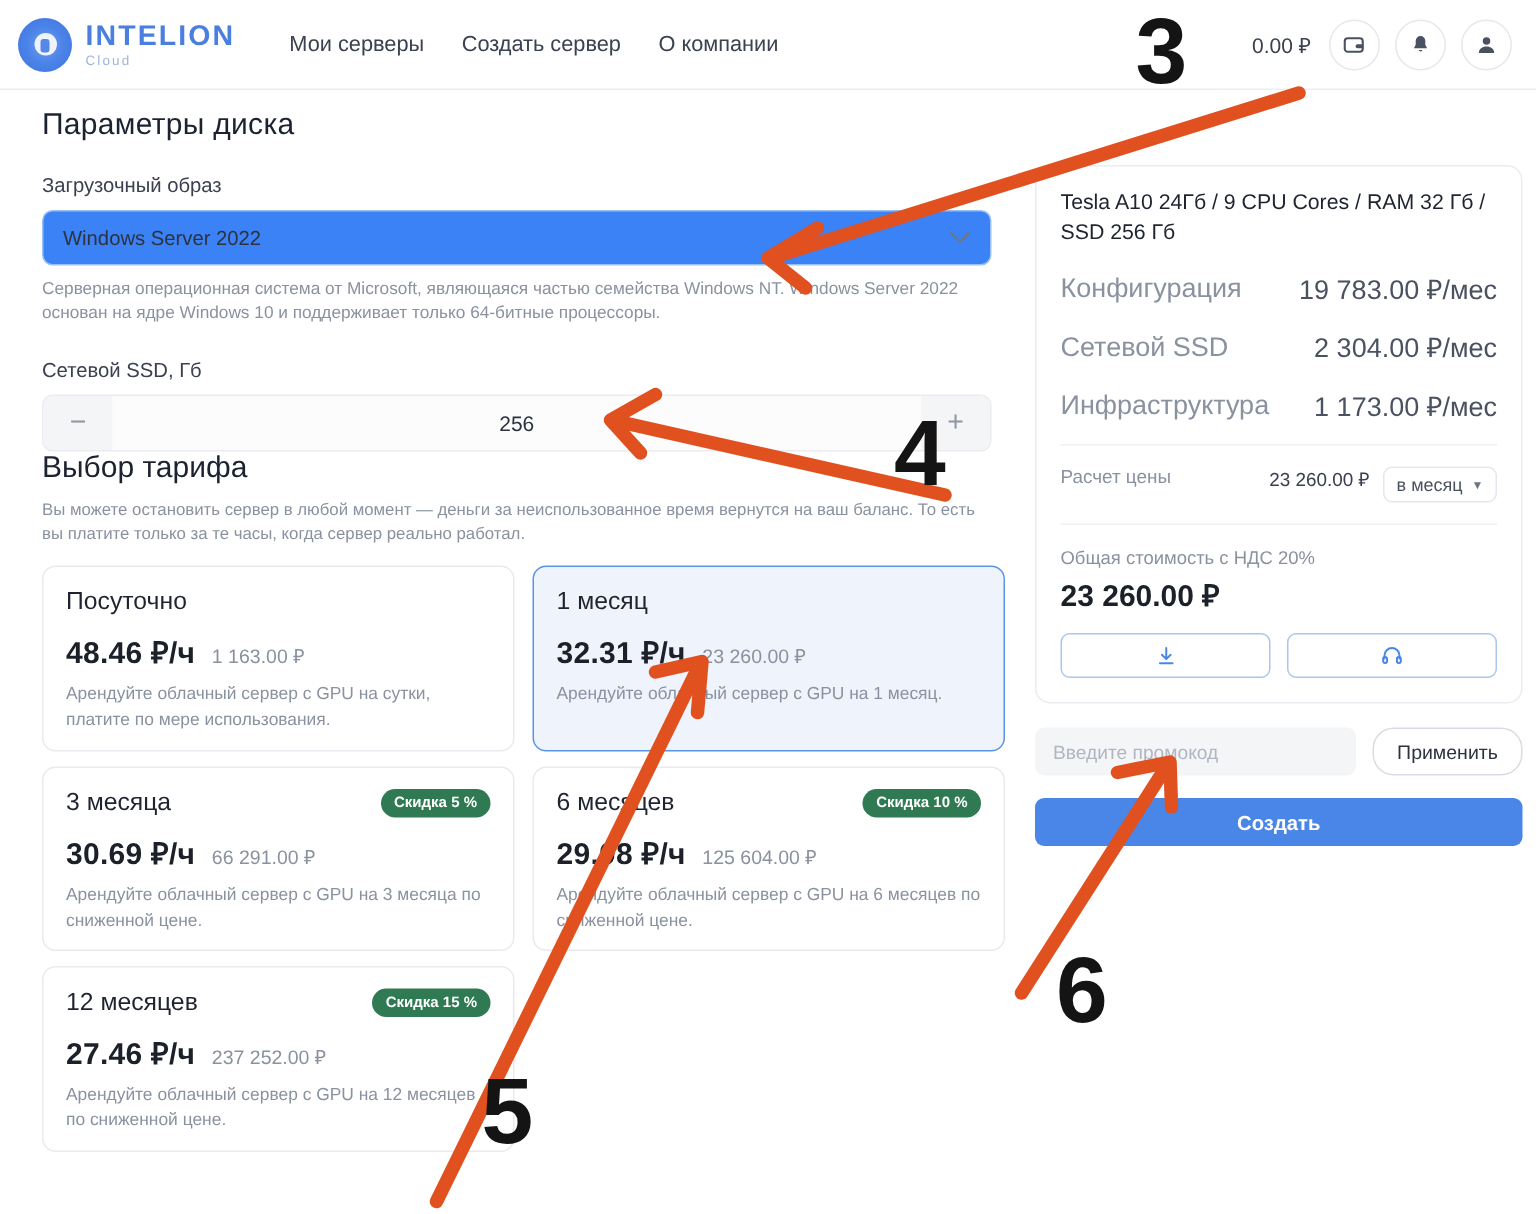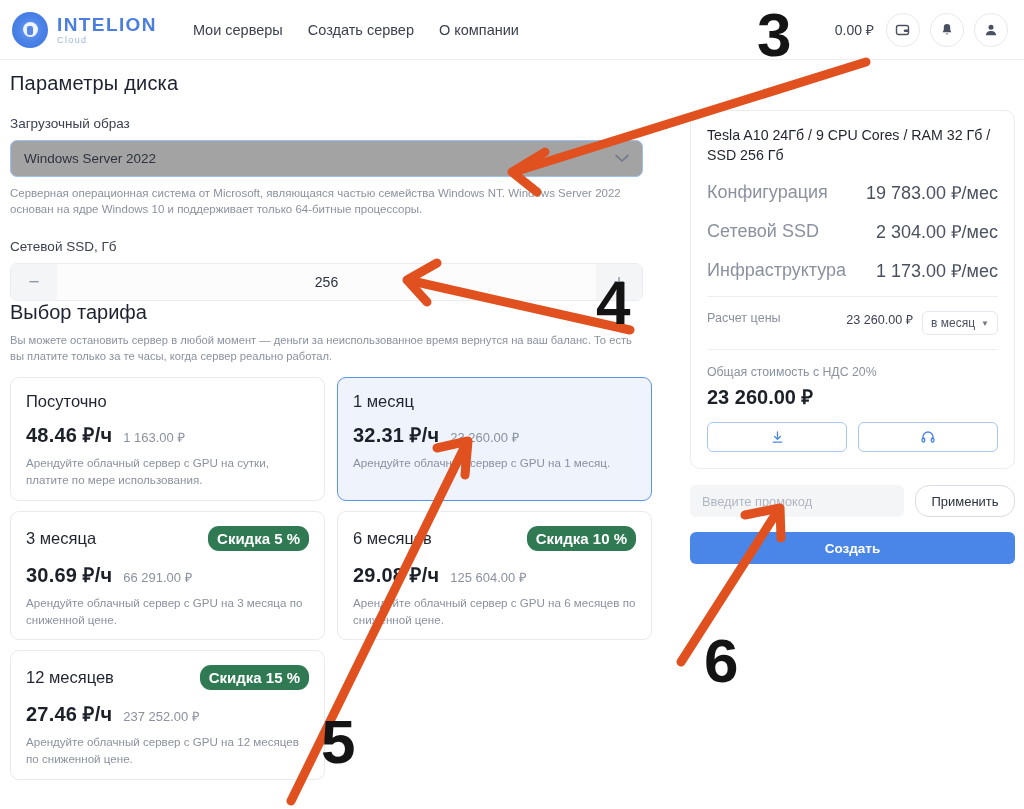--- a/index.html
+++ b/index.html
@@ -51,26 +51,26 @@
   }
   .balance { font-size: 14px; color: #3b4150; margin-right: 2px; }
   .icon-btn {
     width: 34px; height: 34px; border-radius: 50%;
     border: 1px solid #e6e8ee; background: #fff;
     display: flex; align-items: center; justify-content: center;
   }
   .icon-btn svg { display: block; }
 
   
-  .left-col { position: absolute; left: 10px; top: 72px; width: 633px; }
+  .left-col { position: absolute; left: 28px; top: 72px; width: 633px; }
   .h-title { font-size: 20px; font-weight: 400; color: #1c2230; letter-spacing: .2px; }
   .field-label { font-size: 13.5px; color: #3b4150; margin-top: 21px; }
   .select-box {
     margin-top: 9px; height: 37px; border: 1.5px solid #9cc0f0; border-radius: 7px;
-    background: #a3a3a3; display: flex; align-items: center; padding: 4px 13px;
+    background: #3b82f6; display: flex; align-items: center; padding: 4px 13px;
     font-size: 13.5px; color: #2c323f; position: relative;
   }
   .select-box .chev { margin-left: auto; color: #6f7684; }
   .hint {
     margin-top: 8px; font-size: 11.5px; line-height: 1.42; color: #8a919f;
     max-width: 620px;
   }
   .stepper {
     margin-top: 9px; height: 38px; border: 1px solid #eaecf1; border-radius: 7px;
     background: #fbfbfc; display: flex; align-items: stretch; overflow: hidden;
@@ -97,21 +97,21 @@
   .tariff {
     border: 1px solid #e8eaef; border-radius: 9px; background: #fff;
     padding: 14px 15px 11px 15px; position: relative; min-height: 122px;
   }
   .tariff.selected {
     border: 1.5px solid #5b93e6; background: #eef3fc;
   }
   .tariff-head { display: flex; align-items: center; }
   .tariff-name { font-size: 16.5px; color: #1f2430; }
   .badge {
-    margin-left: auto; background: #2f7a52; color: #fff; font-size: 15px;
+    margin-left: auto; background: #2f7a52; color: #fff; font-size: 10px;
     font-weight: 700; padding: 4px 9px; border-radius: 11px; white-space: nowrap;
   }
   .tariff-price-row { margin-top: 10px; display: flex; align-items: baseline; gap: 11px; }
   .price-main { font-size: 20px; font-weight: 700; color: #1b2029; letter-spacing: .2px; }
   .price-sub { font-size: 13px; color: #8a919f; }
   .tariff-desc { margin-top: 7px; font-size: 11.6px; line-height: 1.45; color: #8a919f; }
 
   
   .right-col { position: absolute; left: 690px; top: 110px; width: 325px; }
   .summary-card {

